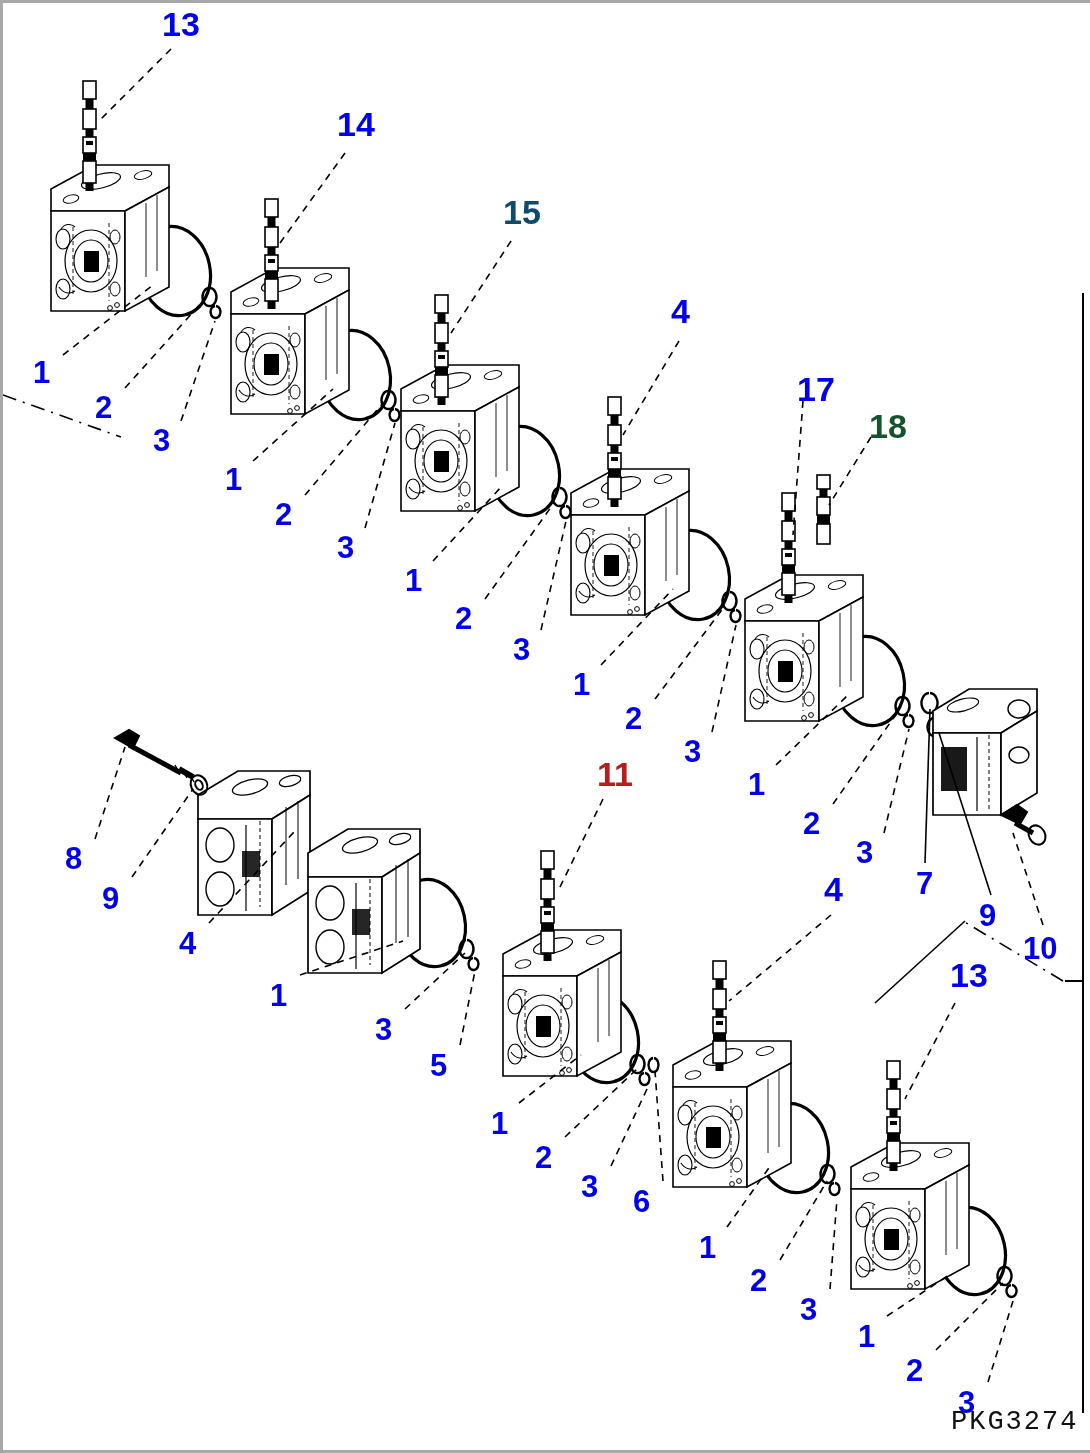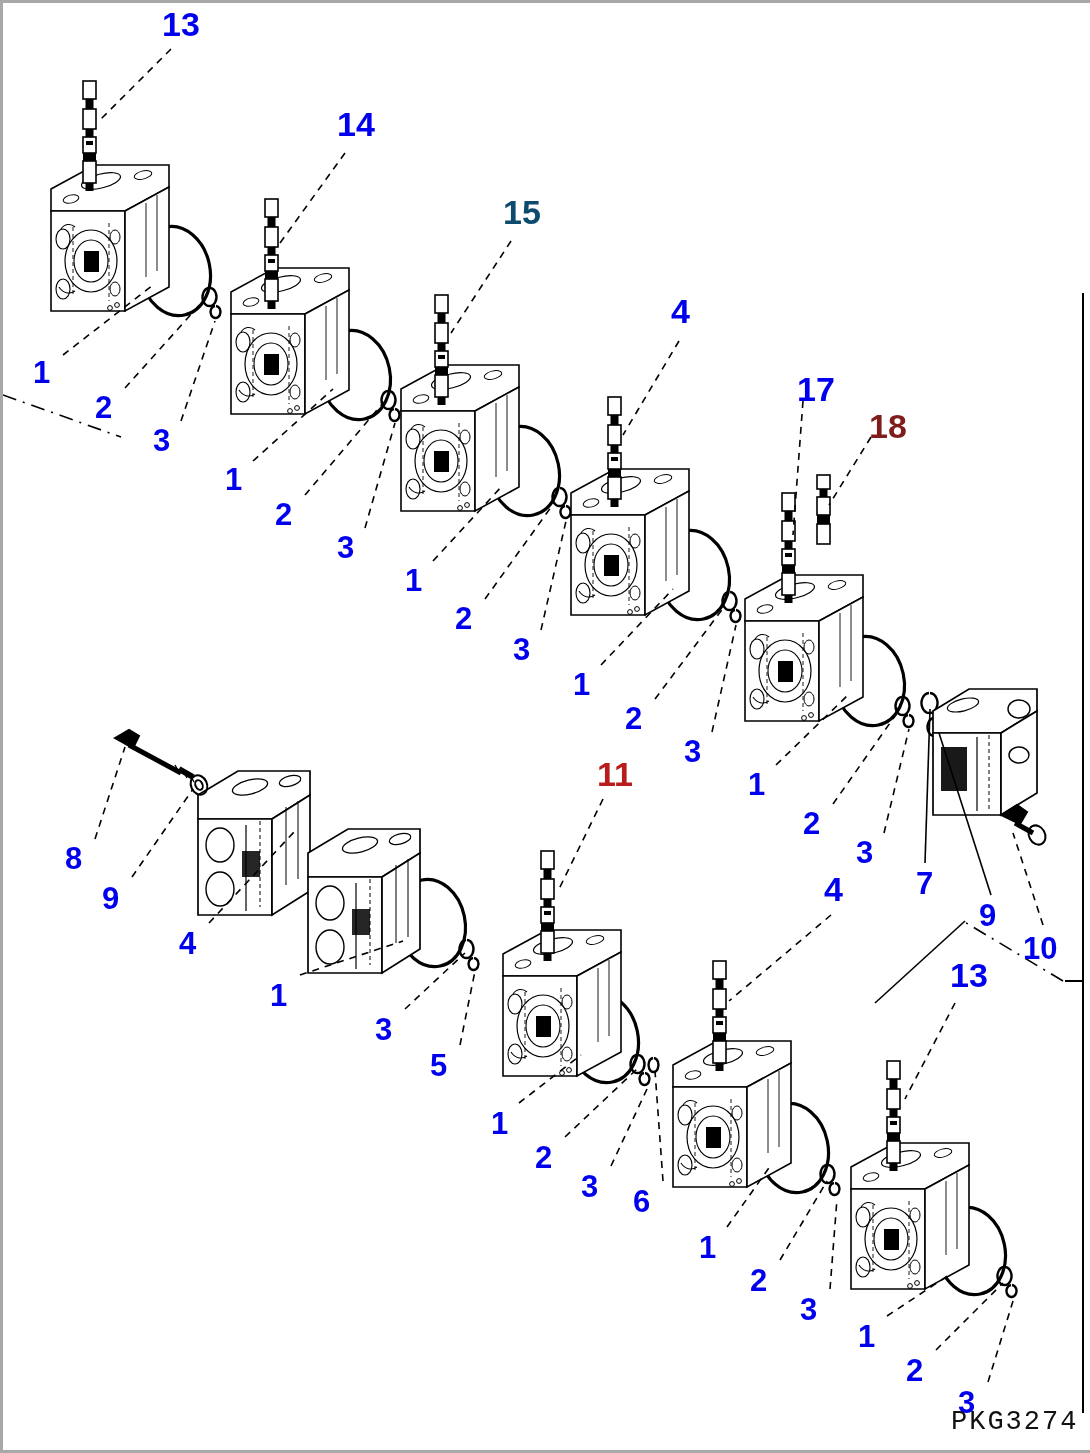--- a/index.html
+++ b/index.html
@@ -322,21 +322,21 @@
       <path d="M985,1379 L1010,1298"></path>
     </g>
   </svg>
 
   <div id="callout-layer">
       <div class="callout cl-big" style="left: 148px; top: 4px; color: rgb(0, 0, 238);">13</div>
       <div class="callout cl-big" style="left: 323px; top: 104px; color: rgb(0, 0, 238);">14</div>
       <div class="callout cl-big" style="left: 489px; top: 192px; color: #0c4a6e;">15</div>
       <div class="callout cl-big" style="left: 657px; top: 291px; color: rgb(0, 0, 238);">4</div>
       <div class="callout cl-big" style="left: 783px; top: 369px; color: rgb(0, 0, 238);">17</div>
-      <div class="callout cl-big" style="left: 855px; top: 406px; color: #7f1d1d;">18</div>
+      <div class="callout cl-big" style="left: 855px; top: 406px; color: #14532d;">18</div>
       <div class="callout cl-sm" style="left: 30px; top: 354px; color: rgb(0, 0, 238);">1</div>
       <div class="callout cl-sm" style="left: 92px; top: 389px; color: rgb(0, 0, 238);">2</div>
       <div class="callout cl-sm" style="left: 150px; top: 422px; color: rgb(0, 0, 238);">3</div>
       <div class="callout cl-sm" style="left: 222px; top: 461px; color: rgb(0, 0, 238);">1</div>
       <div class="callout cl-sm" style="left: 272px; top: 496px; color: rgb(0, 0, 238);">2</div>
       <div class="callout cl-sm" style="left: 334px; top: 529px; color: rgb(0, 0, 238);">3</div>
       <div class="callout cl-sm" style="left: 402px; top: 562px; color: rgb(0, 0, 238);">1</div>
       <div class="callout cl-sm" style="left: 452px; top: 600px; color: rgb(0, 0, 238);">2</div>
       <div class="callout cl-sm" style="left: 510px; top: 631px; color: rgb(0, 0, 238);">3</div>
       <div class="callout cl-sm" style="left: 570px; top: 666px; color: rgb(0, 0, 238);">1</div>

